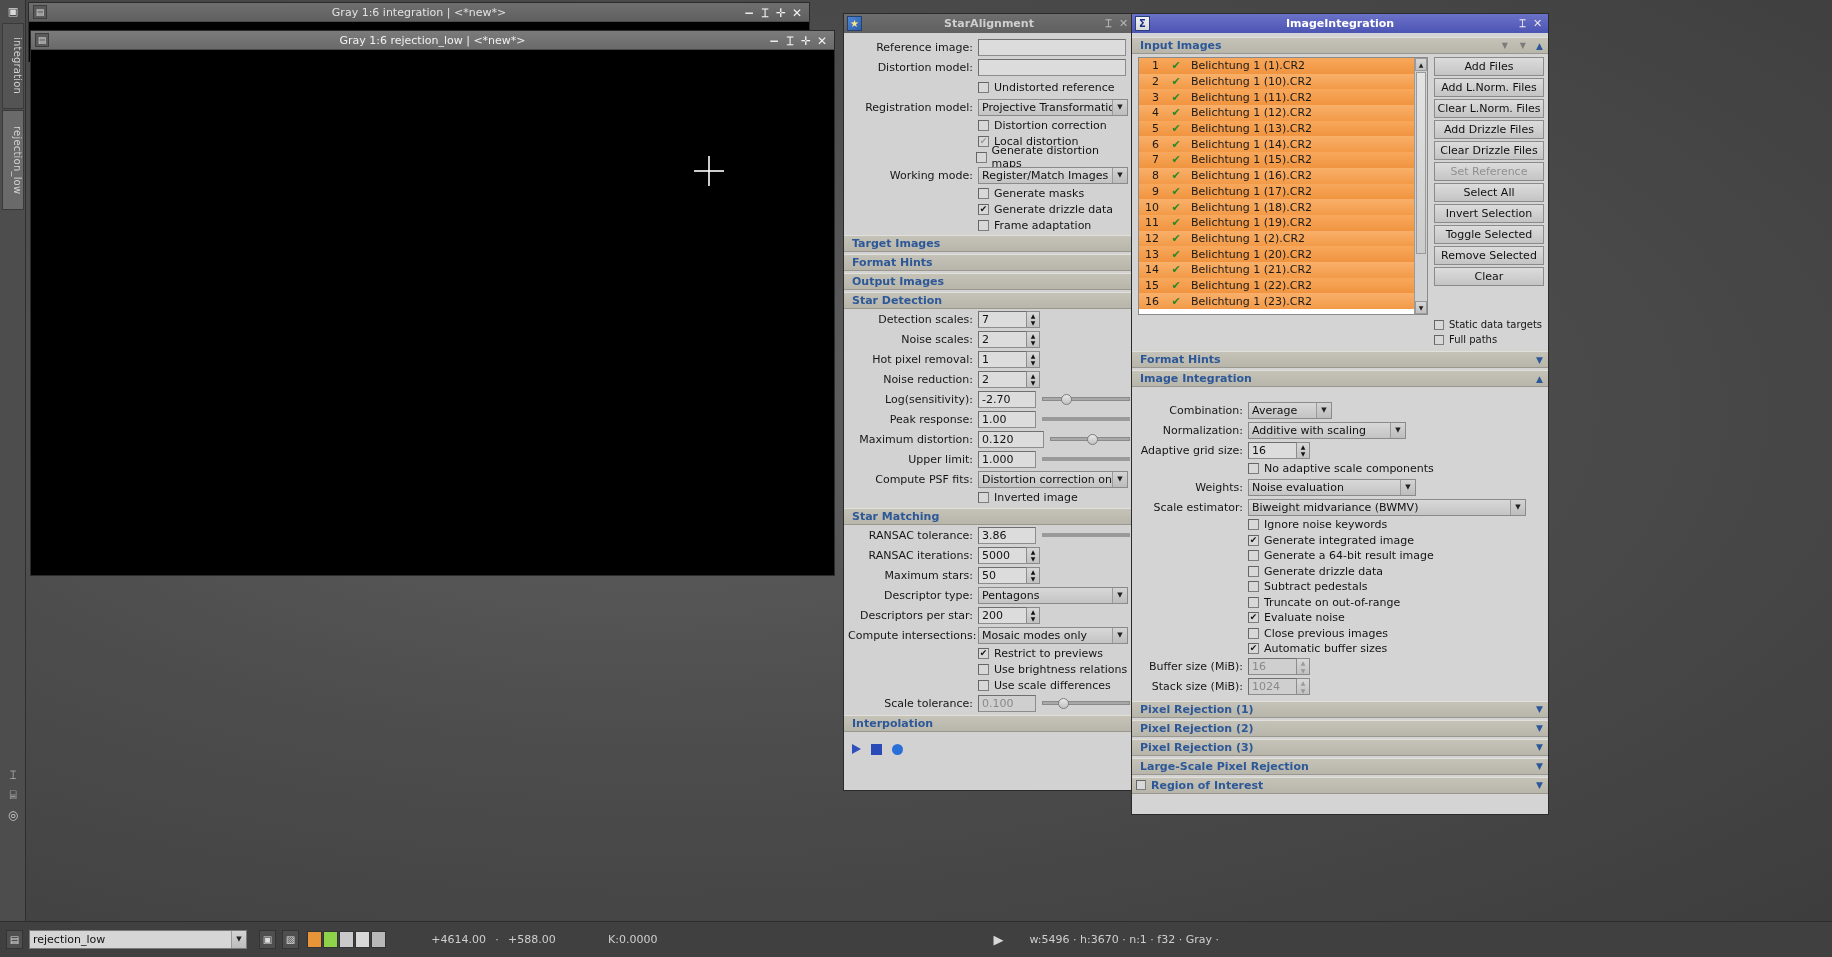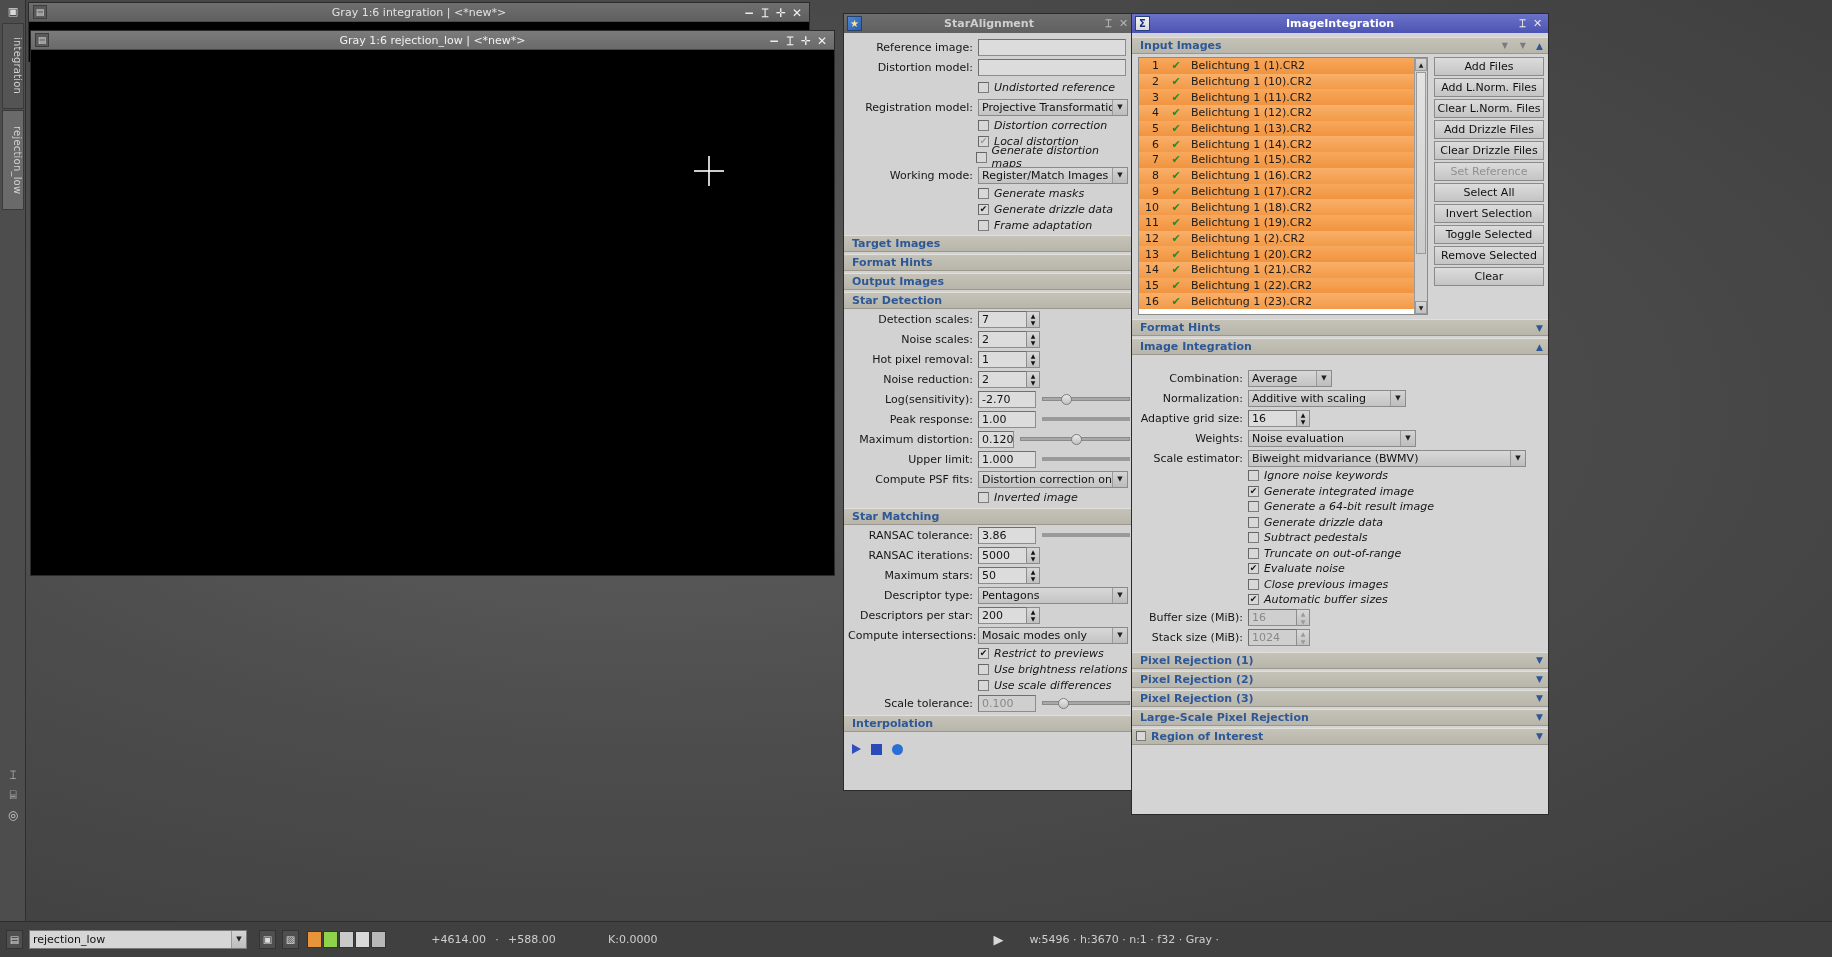--- a/index.html
+++ b/index.html
@@ -117,21 +117,21 @@
     display:flex;align-items:center;justify-content:center;font-size:7px;color:#222;
   }
   .spin{ position:relative; display:flex; }
   .spin .field{ flex:1; }
   .spin .sbtns{
     width:13px; height:17px; display:flex; flex-direction:column;
     border:1px solid #8a8a8a; border-left:none;
     background:linear-gradient(#d8d8d8,#c2c2c2);
   }
   .spin .sb{ flex:1; display:flex;align-items:center;justify-content:center;font-size:6px;color:#111;}
-  .chk{ display:flex; align-items:center; height:16px;font-style:italic; }
+  .chk{ display:flex; align-items:center; height:16px; }
   .box{
     width:11px;height:11px;background:#d8d8d8;border:1px solid #7d7d7d;
     border-top-color:#656565;border-left-color:#656565;
     margin-right:5px; display:flex;align-items:center;justify-content:center;
     font-size:9px;color:#111;line-height:1;
   }
   .box.on::after{ content:"✔"; font-size:9px; color:#111; }
   .box.dim::after{ content:"✔"; font-size:9px; color:#999; }
   .chk .ctext{ font-size:11px;color:#141414; }
   .slider{ flex:1; height:17px; display:flex; align-items:center; position:relative; margin-left:6px;}
@@ -393,21 +393,21 @@
           <div class="row">
             <div class="lbl" style="width: 130px;">Peak response:</div>
             <div class="field" style="width: 58px;">1.00</div>
             <div class="slider" style="width: 82px;">
               <div class="track"></div>
               <div class="fillline" style="width:100%"></div>
             </div>
           </div>
           <div class="row">
             <div class="lbl" style="width: 130px;">Maximum distortion:</div>
-            <div class="field" style="width: 36px;">0.120</div>
+            <div class="field" style="width: 66px;">0.120</div>
             <div class="slider" style="width: 82px;">
               <div class="track"></div>
               <div class="knob" style="left:46%"></div>
             </div>
           </div>
           <div class="row">
             <div class="lbl" style="width: 130px;">Upper limit:</div>
             <div class="field" style="width: 58px;">1.000</div>
             <div class="slider" style="width: 82px;">
               <div class="track"></div>
@@ -646,20 +646,33 @@
           <div class="sbtn">Clear Drizzle Files</div>
           <div class="sbtn disabled">Set Reference</div>
           <div class="sbtn">Select All</div>
           <div class="sbtn">Invert Selection</div>
           <div class="sbtn">Toggle Selected</div>
           <div class="sbtn">Remove Selected</div>
           <div class="sbtn">Clear</div>
         </div>
     </div>
 
+    <div style="display:flex; padding:2px 4px 0 6px;">
+      <div style="width:295px;"></div>
+      <div style="width:112px; margin-left:6px;">
+        <div class="chk" style="height:15px;">
+          <div class="box" style="width:10px;height:10px;"></div>
+          <span class="ctext" style="font-size:10px;">Static data targets</span>
+        </div>
+        <div class="chk" style="height:15px;">
+          <div class="box" style="width:10px;height:10px;"></div>
+          <span class="ctext" style="font-size:10px;">Full paths</span>
+        </div>
+      </div>
+    </div>
 
     <div class="sect" style="margin-top:4px;">
       <span>Format Hints</span>
       <span class="arrow">▼</span>
     </div>
     <div class="sect">
       <span>Image Integration</span>
       <span class="arrow">▲</span>
     </div>
 
@@ -679,20 +692,27 @@
         </div>
       </div>
       <div class="row">
         <div class="lbl" style="width:112px;">Adaptive grid size:</div>
         <div class="spin" style="width:62px;">
           <div class="field">16</div>
           <div class="sbtns">
             <div class="sb">▲</div>
             <div class="sb">▼</div>
           </div>
+        </div>
+      </div>
+      <div class="row" style="height:17px;">
+        <div style="width:112px;"></div>
+        <div class="chk">
+          <div class="box"></div>
+          <span class="ctext">No adaptive scale components</span>
         </div>
       </div>
       <div class="row">
         <div class="lbl" style="width:112px;">Weights:</div>
         <div class="combo" style="width:168px;">
           <span>Noise evaluation</span>
           <div class="cb-arrow">▼</div>
         </div>
       </div>
       <div class="row">

